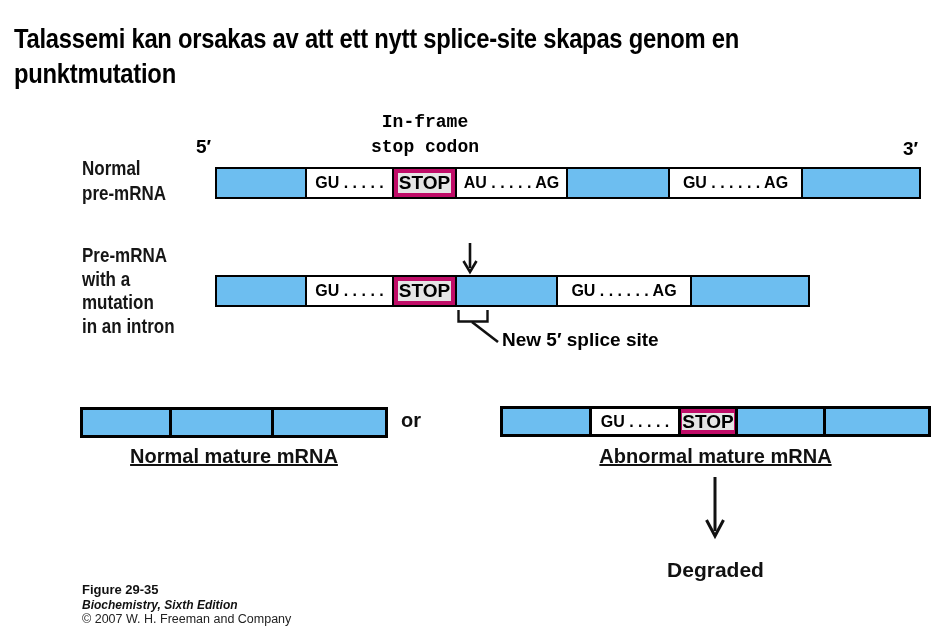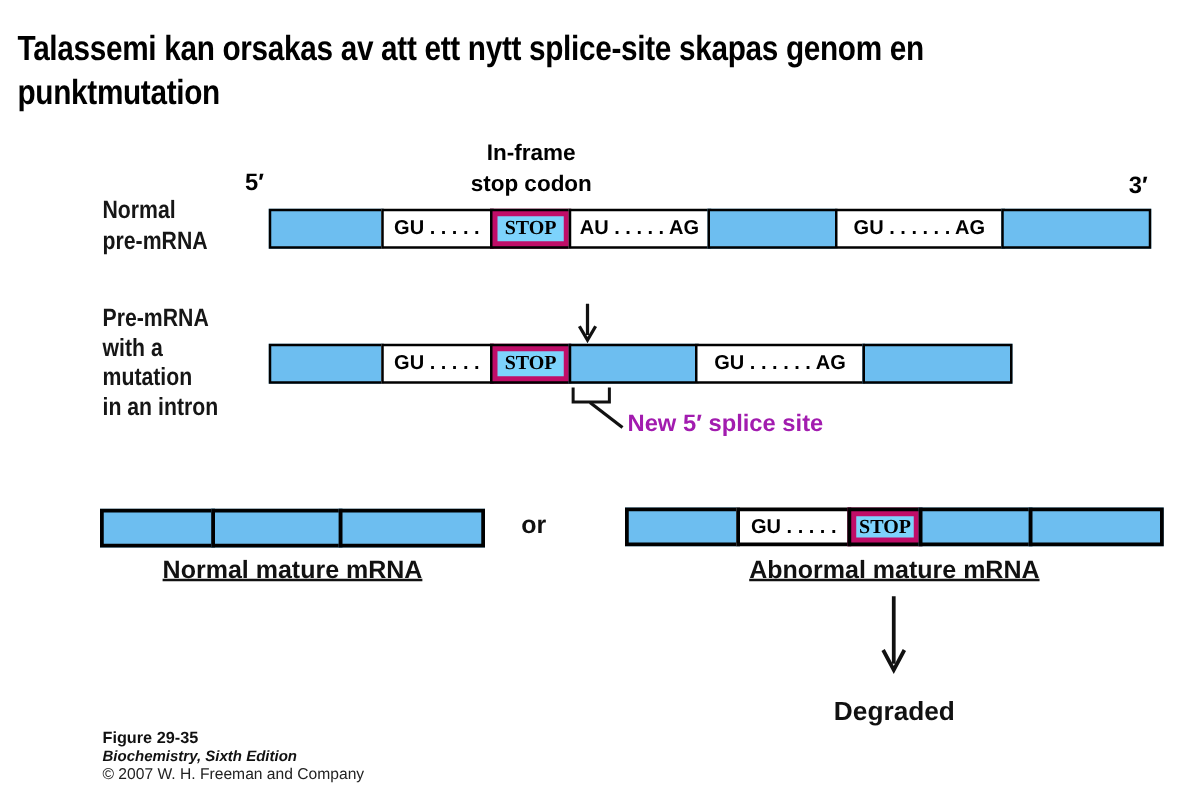--- a/index.html
+++ b/index.html
@@ -11,35 +11,35 @@
   .title { left:14px; top:21px; font-size:28px; font-weight:700; line-height:35px;
            letter-spacing:-0.3px; transform:scaleX(0.85); transform-origin:left top;
            white-space:nowrap; color:#000; }
 
   .side-label { font-weight:700; font-size:20px; line-height:25px; color:#161616;
                 transform:scaleX(0.85); transform-origin:left top; white-space:nowrap; }
   .side-label.tight { line-height:23.5px; }
 
   .end-label { font-size:19px; font-weight:700; color:#000; }
   .center-label { text-align:center; font-size:18px; font-weight:700; line-height:25px; color:#000; }
-  .anno-label { font-size:19px; font-weight:700; color:#a21caf; white-space:nowrap; }
+  .anno-label { font-size:19px; font-weight:700; color:#000000; white-space:nowrap; }
   .bar-caption { text-align:center; font-size:20px; font-weight:700; color:#111;text-decoration:underline; }
-  .or-label { font-size:20px; font-weight:700; color:#111;margin-left:16px; }
+  .or-label { font-size:20px; font-weight:700; color:#111; }
   .degraded-label { text-align:center; font-size:21px; font-weight:700; color:#111; }
 
   .bar { display:flex; align-items:stretch; }
   .seg { border:2.5px solid #000; background:#fff; display:flex; align-items:center;
          justify-content:center; font-weight:700; font-size:16px; white-space:nowrap; color:#000; }
   .seg + .seg { margin-left:-2.5px;text-align:right; }
   .bar.thick .seg { border-width:3px; }
   .bar.thick .seg + .seg { margin-left:-3px; }
   .seg.blue { background:var(--exon-blue); }
   .seg.stop { background:var(--stop-magenta); padding:4px; }
-  .seg.stop .stop-inner { flex:1; align-self:stretch; background:#7dd3fc; display:flex;
-                          align-items:center; justify-content:center; font-weight:700; font-size:16px;font-family:Liberation Serif, serif; }
+  .seg.stop .stop-inner { flex:1; align-self:stretch; background:#e5e5e5; display:flex;
+                          align-items:center; justify-content:center; font-weight:700; font-size:19px; }
 
   .overlay { left:0; top:0; pointer-events:none; }
 
   .credit { left:82px; top:583px; line-height:14.5px; color:#111; }
   .credit .fig  { font-weight:700; font-size:13px; }
   .credit .book { font-weight:700; font-style:italic; font-size:12px; }
   .credit .copy { font-weight:400; font-size:12.5px; color:#222; }
 </style>
 </head>
 <body style="--exon-blue: #6DBEF0; --stop-magenta: #C00D68;">
@@ -50,21 +50,21 @@
 </div>
 
 <div class="abs side-label" style="left:82px; top:156px;">
   <div>Normal</div>
   <div>pre-mRNA</div>
 </div>
 
 <div class="abs end-label" style="left:196px; top:136px;">5′</div>
 <div class="abs end-label" style="left:903px; top:138px;">3′</div>
 
-<div class="abs center-label" style="left:347px; top:110px; width:156px;">
+<div class="abs center-label" style="left:347px; top:110px; width:156px;font-family:Liberation Mono, monospace;">
   <div>In-frame</div>
   <div>stop codon</div>
 </div>
 
 <div class="abs bar" style="left:215px; top:167px; height:32px;">
   <div class="seg blue" style="width:92px;"></div>
   <div class="seg" style="width:90px;">
     <span>GU . . . . .</span>
   </div>
   <div class="seg stop" style="width:65px;">

